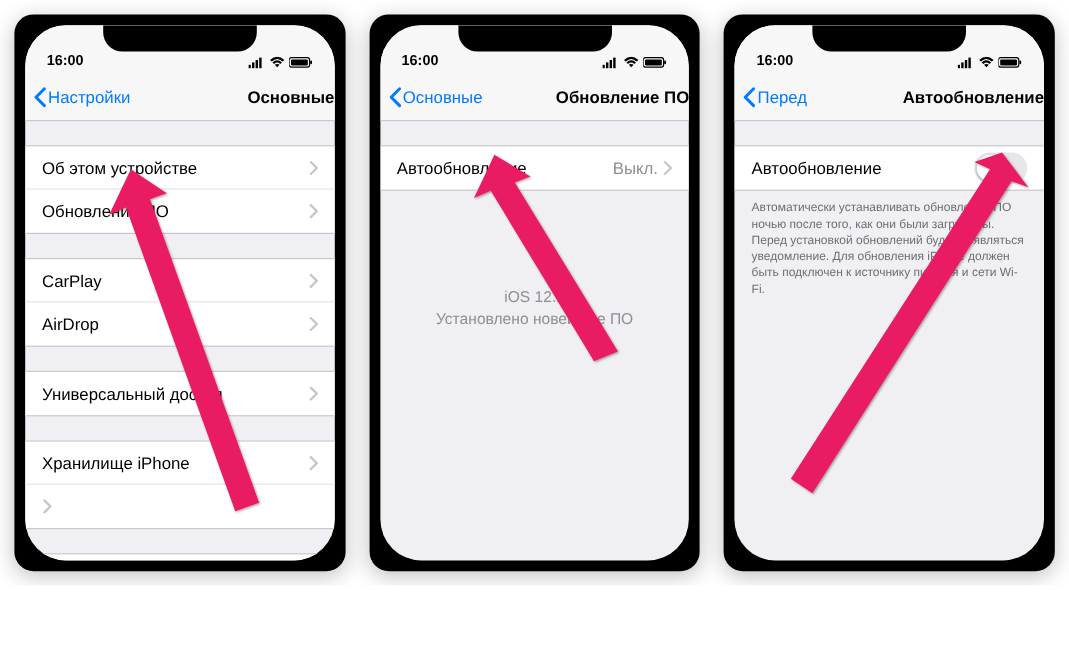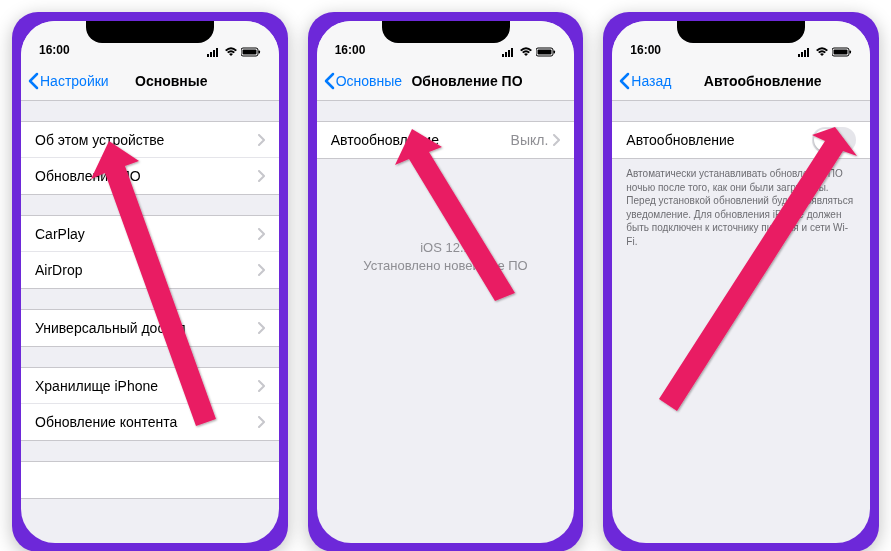--- a/index.html
+++ b/index.html
@@ -7,23 +7,23 @@
       background: #fff;
       font-family: -apple-system, BlinkMacSystemFont, "Helvetica Neue", Arial, sans-serif;
       display: flex;
       gap: 20px;
       padding: 12px;
       justify-content: center;
     }
     .phone {
       position: relative;
       width: 280px;
-      height: 540px;
-      background: #6d28d9;
-      border-radius: 26px;
+      height: 464px;
+      background: #000000;
+      border-radius: 16px;
       padding: 9px;
       box-shadow: 0 4px 18px rgba(0,0,0,0.25);
     }
     .screen {
       position: relative;
       width: 100%;
       height: 100%;
       background: #efeff4;
       border-radius: 34px;
       overflow: hidden;
@@ -52,21 +52,21 @@
       color: #000;
     }
     .status-right { display: flex; align-items: center; gap: 3px; }
     .navbar {
       height: 40px;
       background: #f7f7f8;
       border-bottom: 1px solid #c8c7cc;
       position: relative;
       display: flex;
       align-items: center;
-      justify-content: center;
+      justify-content: flex-end;
       padding-left: 43px;
     }
     .nav-back {
       position: absolute;
       left: 6px;
       display: flex;
       align-items: center;
       color: #007aff;
       font-size: 14px;
     }
@@ -200,21 +200,20 @@
           </div>
       </div>
       <div class="group">
         <div class="row">
             <span class="row-label">Хранилище iPhone</span>
             <svg class="chevron" width="8" height="12" viewBox="0 0 8 12">
               <path d="M2 1 L7 6 L2 11" stroke="#c7c7cc" stroke-width="2" fill="none" stroke-linecap="round"></path>
             </svg>
           </div>
         <div class="row">
-            <span class="row-label">Обновление контента</span>
             <svg class="chevron" width="8" height="12" viewBox="0 0 8 12">
               <path d="M2 1 L7 6 L2 11" stroke="#c7c7cc" stroke-width="2" fill="none" stroke-linecap="round"></path>
             </svg>
           </div>
       </div>
       <div class="group">
         <div class="row"></div>
 
       </div>
     </div>
@@ -306,21 +305,21 @@
             <rect x="1.5" y="2.5" width="14" height="5" rx="1" fill="#000"></rect>
             <rect x="17.5" y="3.5" width="1.5" height="3" rx="0.7" fill="#000"></rect>
           </svg>
       </span>
     </div>
     <div class="navbar">
       <div class="nav-back">
         <svg width="12" height="18" viewBox="0 0 12 18">
             <path d="M10 2 L3 9 L10 16" stroke="#007aff" stroke-width="2.5" fill="none" stroke-linecap="round" stroke-linejoin="round"></path>
           </svg>
-        <span>Назад</span>
+        <span>Перед</span>
       </div>
       <div class="nav-title">Автообновление</div>
     </div>
     <div class="content">
       <div class="group">
         <div class="row">
           <span class="row-label">Автообновление</span>
           <span class="toggle"></span>
         </div>
       </div>

